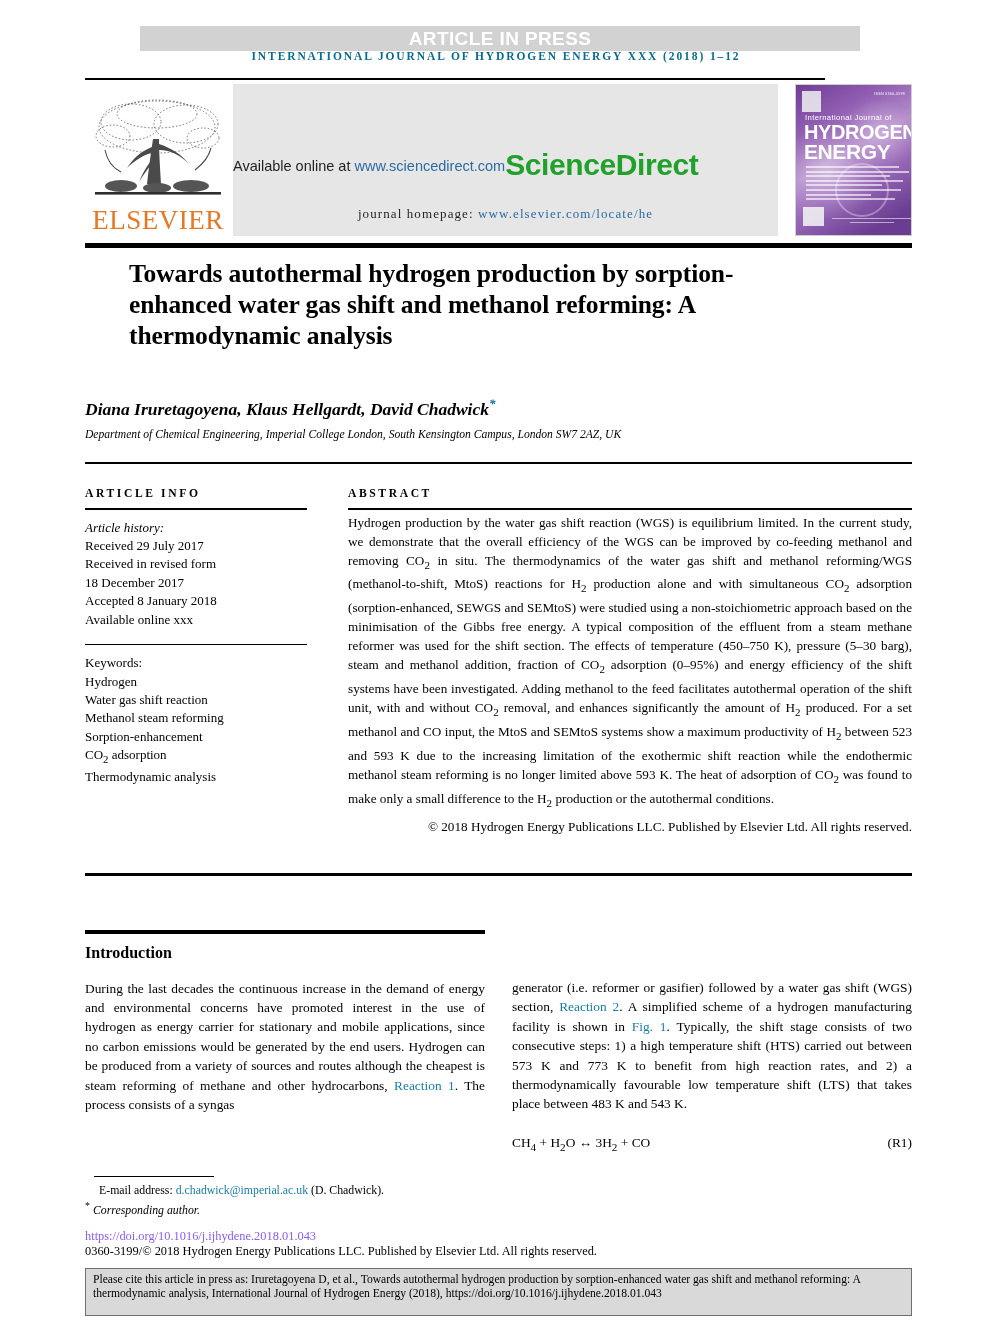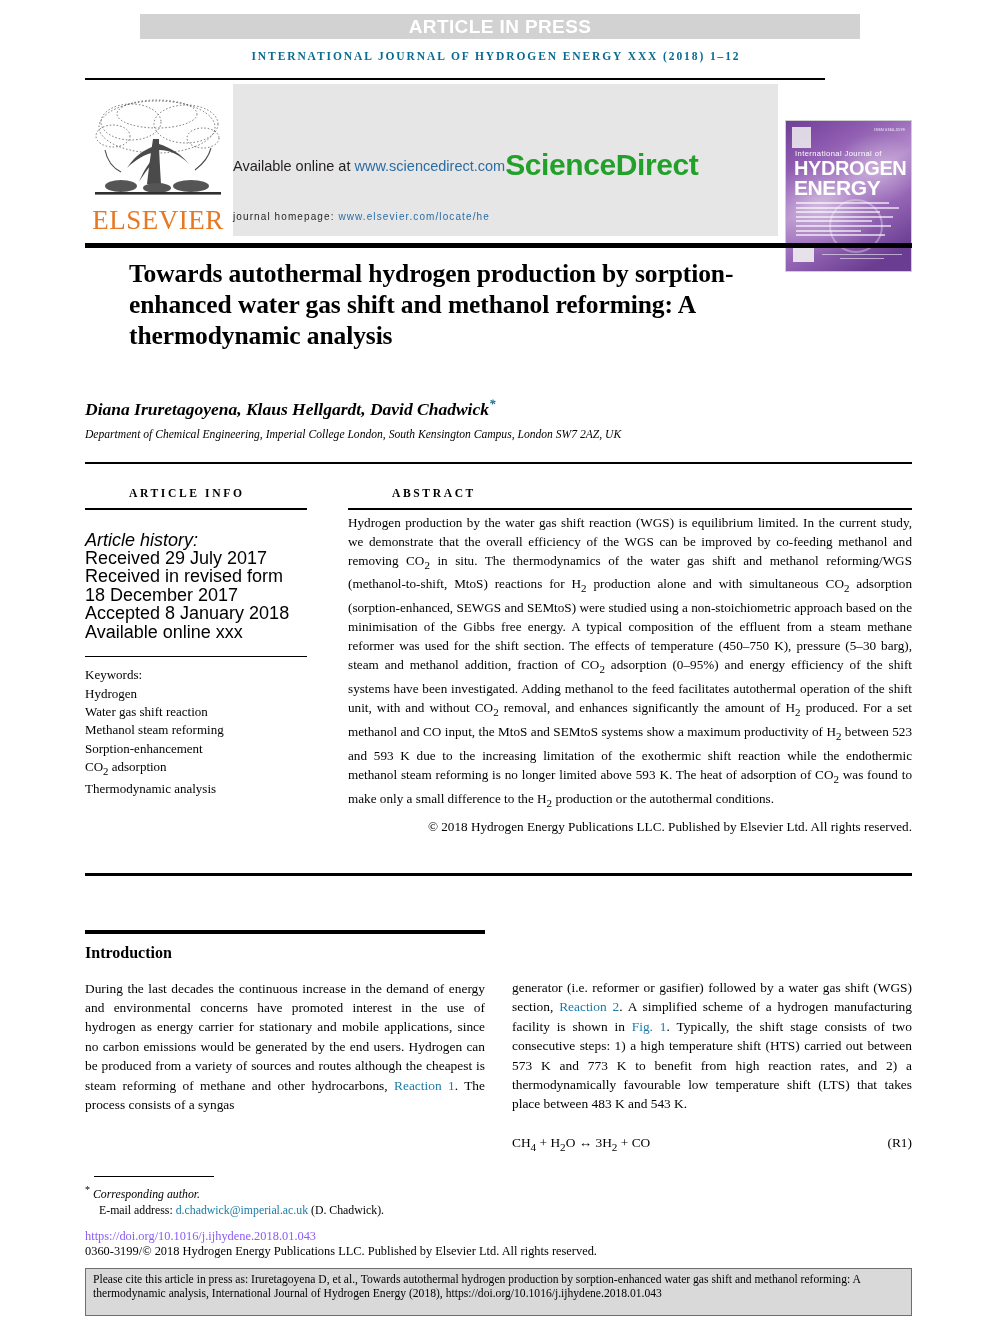--- a/index.html
+++ b/index.html
@@ -10,21 +10,21 @@
     background: #ffffff;
     font-family: "Liberation Serif", serif;
     color: #000;
     position: relative;
     overflow: hidden;
   }
   .page { position: relative; width: 992px; height: 1323px; }
 
   
   .aip-bar {
-    position: absolute; left: 140px; top: 14px; width: 720px; height: 25px;
+    position: absolute; left: 140px; top: 26px; width: 720px; height: 25px;
     background: #d2d2d2;
     display: flex; align-items: center; justify-content: center;
   }
   .aip-text {
     color: #ffffff;
     font-family: "Liberation Sans", sans-serif;
     font-weight: bold;
     font-size: 19px;
     letter-spacing: 0.4px;
   }
@@ -76,34 +76,34 @@
   .sd-logo {
     margin-top: 9px;
     font-family: "Liberation Sans", sans-serif;
     font-weight: bold;
     font-size: 30px;
     color: #21a12a;
     letter-spacing: -0.4px;
   }
   .sd-home {
     position: absolute; bottom: 14px; left: 0; width: 100%;
-    font-family: Liberation Sans, sans-serif;
-    font-size: 10px;
+    text-align: center;
+    font-family: Liberation Serif, serif;
+    font-size: 13px;
     letter-spacing: 1.1px;
     color: #231f20;
   }
   .sd-home .lnk { color: #2b6ca3; }
 
   
   .cover {
-    position: absolute; right: 0; top: 0; width: 127px; height: 152px;
+    position: absolute; right: 0; top: 0; width: 117px; height: 152px;
     background: linear-gradient(150deg,#6f3f96 0%, #8e5bb0 22%, #b48ccb 45%, #9a6ab9 62%, #6a3d92 88%);
     overflow: hidden;
     border: 1px solid #cfcfcf;
-    margin-top: 36px;
   }
   .cover-glow {
     position: absolute; left: -18%; top: 28%; width: 92%; height: 62%;
     background: radial-gradient(ellipse at center, rgba(255,255,255,0.42) 0%, rgba(255,255,255,0.10) 45%, rgba(255,255,255,0) 70%);
   }
   .cover-glow2 {
     position: absolute; right: -8%; top: 8%; width: 70%; height: 48%;
     background: radial-gradient(ellipse at center, rgba(255,255,255,0.30) 0%, rgba(255,255,255,0) 68%);
   }
   .cover-ring {
@@ -176,27 +176,27 @@
   .title-rule {
     position: absolute; left: 85px; top: 462px; width: 827px; height: 1.5px; background: #000;
   }
 
   
   .info-col { position: absolute; left: 85px; top: 487px; width: 222px; }
   .abs-col  { position: absolute; left: 348px; top: 487px; width: 564px; }
 
   .sec-head {
     font-family: "Liberation Serif", serif;
-    font-size: 11.6px; font-weight: bold; letter-spacing: 2.6px; margin-left: 44px;
+    font-size: 11.6px; font-weight: bold; letter-spacing: 2.6px;
   }
   .thin-rule { height: 1.5px; background: #000; margin-top: 8px; }
   .info-body {
-    margin-top: 21px;
-    font-family: Liberation Sans, sans-serif;
-    font-size: 18px; line-height: 18.4px;
+    margin-top: 9px;
+    font-family: Liberation Serif, serif;
+    font-size: 13px; line-height: 18.4px;
   }
   .info-body .lbl { font-style: italic; }
   .kw-rule { height: 1.2px; background: #000; margin-top: 15px; }
   .kw-body {
     margin-top: 9px;
     font-family: "Liberation Serif", serif;
     font-size: 13px; line-height: 18.4px;
   }
   .abs-body {
     margin-top: 3px;
@@ -404,22 +404,22 @@
   <div class="body-right">
     <div class="col-text"><span>generator (i.e. reformer or gasifier) followed by a water gas shift (WGS) section, </span><span class="lnk">Reaction 2</span><span>. A simplified scheme of a hydrogen manufacturing facility is shown in </span><span class="lnk">Fig. 1</span><span>. Typically, the shift stage consists of two consecutive steps: 1) a high temperature shift (HTS) carried out between 573 K and 773 K to benefit from high reaction rates, and 2) a thermodynamically favourable low temperature shift (LTS) that takes place between 483 K and 543 K.</span></div>
     <div class="eqrow">
       <span>CH<sub>4</sub> + H<sub>2</sub>O ↔ 3H<sub>2</sub> + CO</span>
       <span>(R1)</span>
     </div>
   </div>
 
   <div class="fn-rule"></div>
   <div class="footnote">
+    <div style="padding-left:14px"><span>E-mail address: </span><span class="lnk">d.chadwick@imperial.ac.uk</span><span> (D. Chadwick).</span></div>
     <div><span class="fn-star">*</span> <span class="corr">Corresponding author.</span></div>
-    <div style="padding-left:14px"><span>E-mail address: </span><span class="lnk">d.chadwick@imperial.ac.uk</span><span> (D. Chadwick).</span></div>
   </div>
   <div class="doi-line">https://doi.org/10.1016/j.ijhydene.2018.01.043</div>
   <div class="issn-line">0360-3199/© 2018 Hydrogen Energy Publications LLC. Published by Elsevier Ltd. All rights reserved.</div>
 
   <div class="cite-box">
     <div class="cite-text">Please cite this article in press as: Iruretagoyena D, et al., Towards autothermal hydrogen production by sorption-enhanced water gas shift and methanol reforming: A thermodynamic analysis, International Journal of Hydrogen Energy (2018), https://doi.org/10.1016/j.ijhydene.2018.01.043</div>
   </div>
 
 </div>
 

